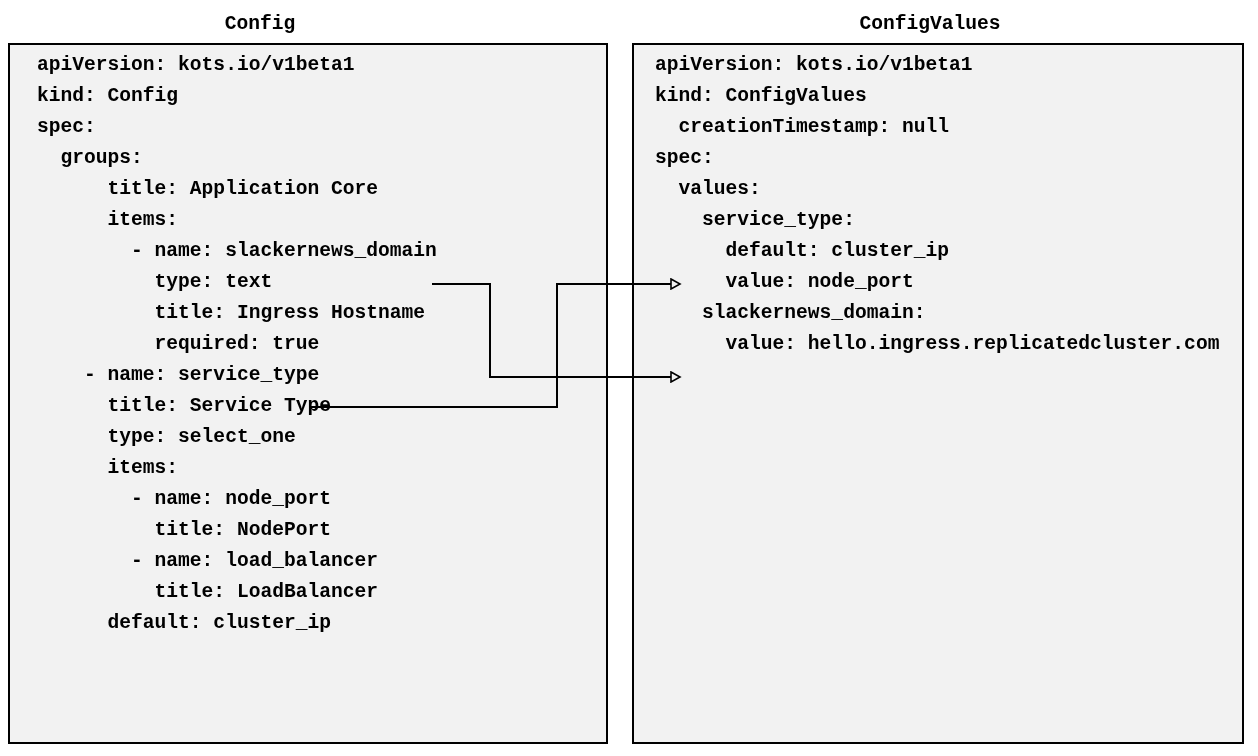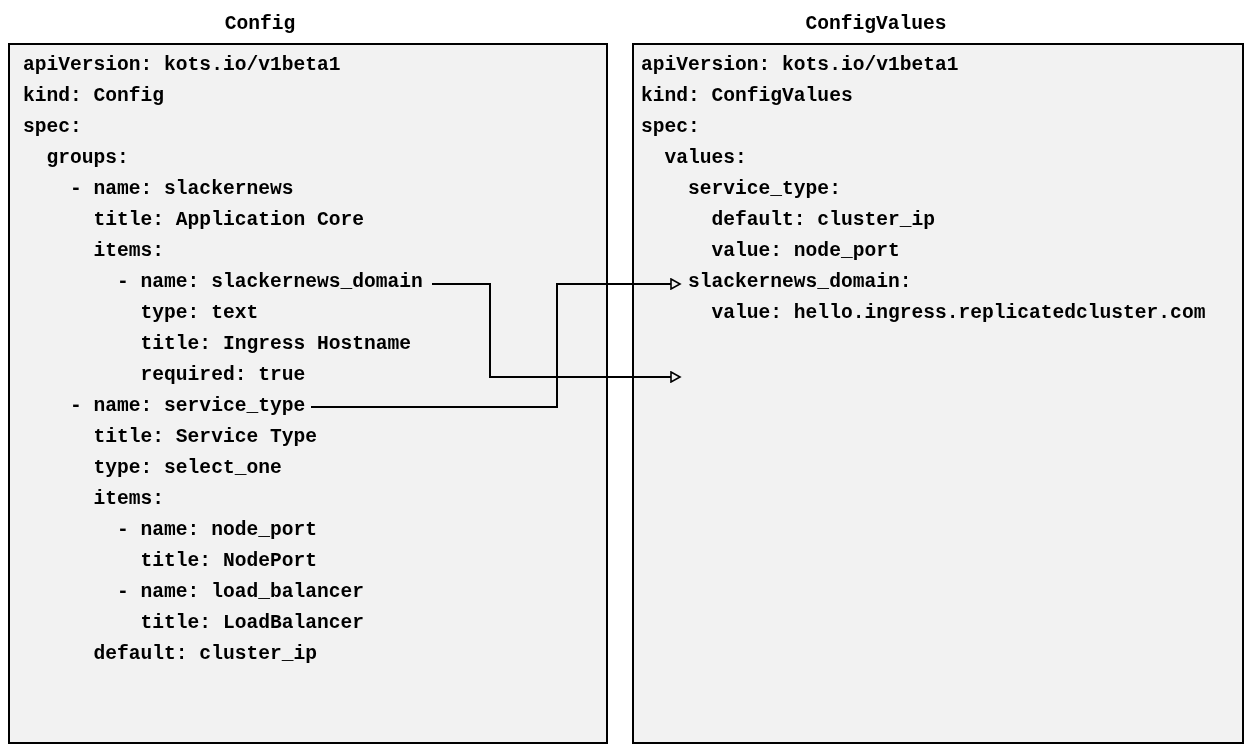--- a/index.html
+++ b/index.html
@@ -32,23 +32,24 @@
     top: 12px;
     transform: translateX(-50%);
     font-size: 19.6px;
     line-height: 24px;
     font-weight: bold;
     color: #000000;
     white-space: pre;
     text-align: right;
   }
   .panel-title.left  { left: 260px; }
-  .panel-title.right { left: 876px; }
+  .panel-title.right { left: 930px; }
   .code {
     padding: 5px 0 0 13px;
+    margin-left: 14px;
   }
   .panel.right .code {
     padding-left: 7px;
   }
   .code-line {
     height: 31px;
     line-height: 31px;
     font-size: 19.6px;
     font-weight: bold;
     color: #000000;
@@ -68,21 +69,20 @@
 
   <div class="panel-title left">Config</div>
   <div class="panel-title right">ConfigValues</div>
 
   <div class="panel left">
     <div class="code">
       <div class="code-line">apiVersion: kots.io/v1beta1</div>
       <div class="code-line">kind: Config</div>
       <div class="code-line">spec:</div>
       <div class="code-line">  groups:</div>
-      <div class="code-line">    - name: slackernews</div>
       <div class="code-line">      title: Application Core</div>
       <div class="code-line">      items:</div>
       <div class="code-line">        - name: slackernews_domain</div>
       <div class="code-line">          type: text</div>
       <div class="code-line">          title: Ingress Hostname</div>
       <div class="code-line">          required: true</div>
       <div class="code-line">    - name: service_type</div>
       <div class="code-line">      title: Service Type</div>
       <div class="code-line">      type: select_one</div>
       <div class="code-line">      items:</div>
@@ -91,20 +91,21 @@
       <div class="code-line">        - name: load_balancer</div>
       <div class="code-line">          title: LoadBalancer</div>
       <div class="code-line">      default: cluster_ip</div>
     </div>
   </div>
 
   <div class="panel right">
     <div class="code">
       <div class="code-line">apiVersion: kots.io/v1beta1</div>
       <div class="code-line">kind: ConfigValues</div>
+      <div class="code-line">  creationTimestamp: null</div>
       <div class="code-line">spec:</div>
       <div class="code-line">  values:</div>
       <div class="code-line">    service_type:</div>
       <div class="code-line">      default: cluster_ip</div>
       <div class="code-line">      value: node_port</div>
       <div class="code-line">    slackernews_domain:</div>
       <div class="code-line">      value: hello.ingress.replicatedcluster.com</div>
     </div>
   </div>
 

